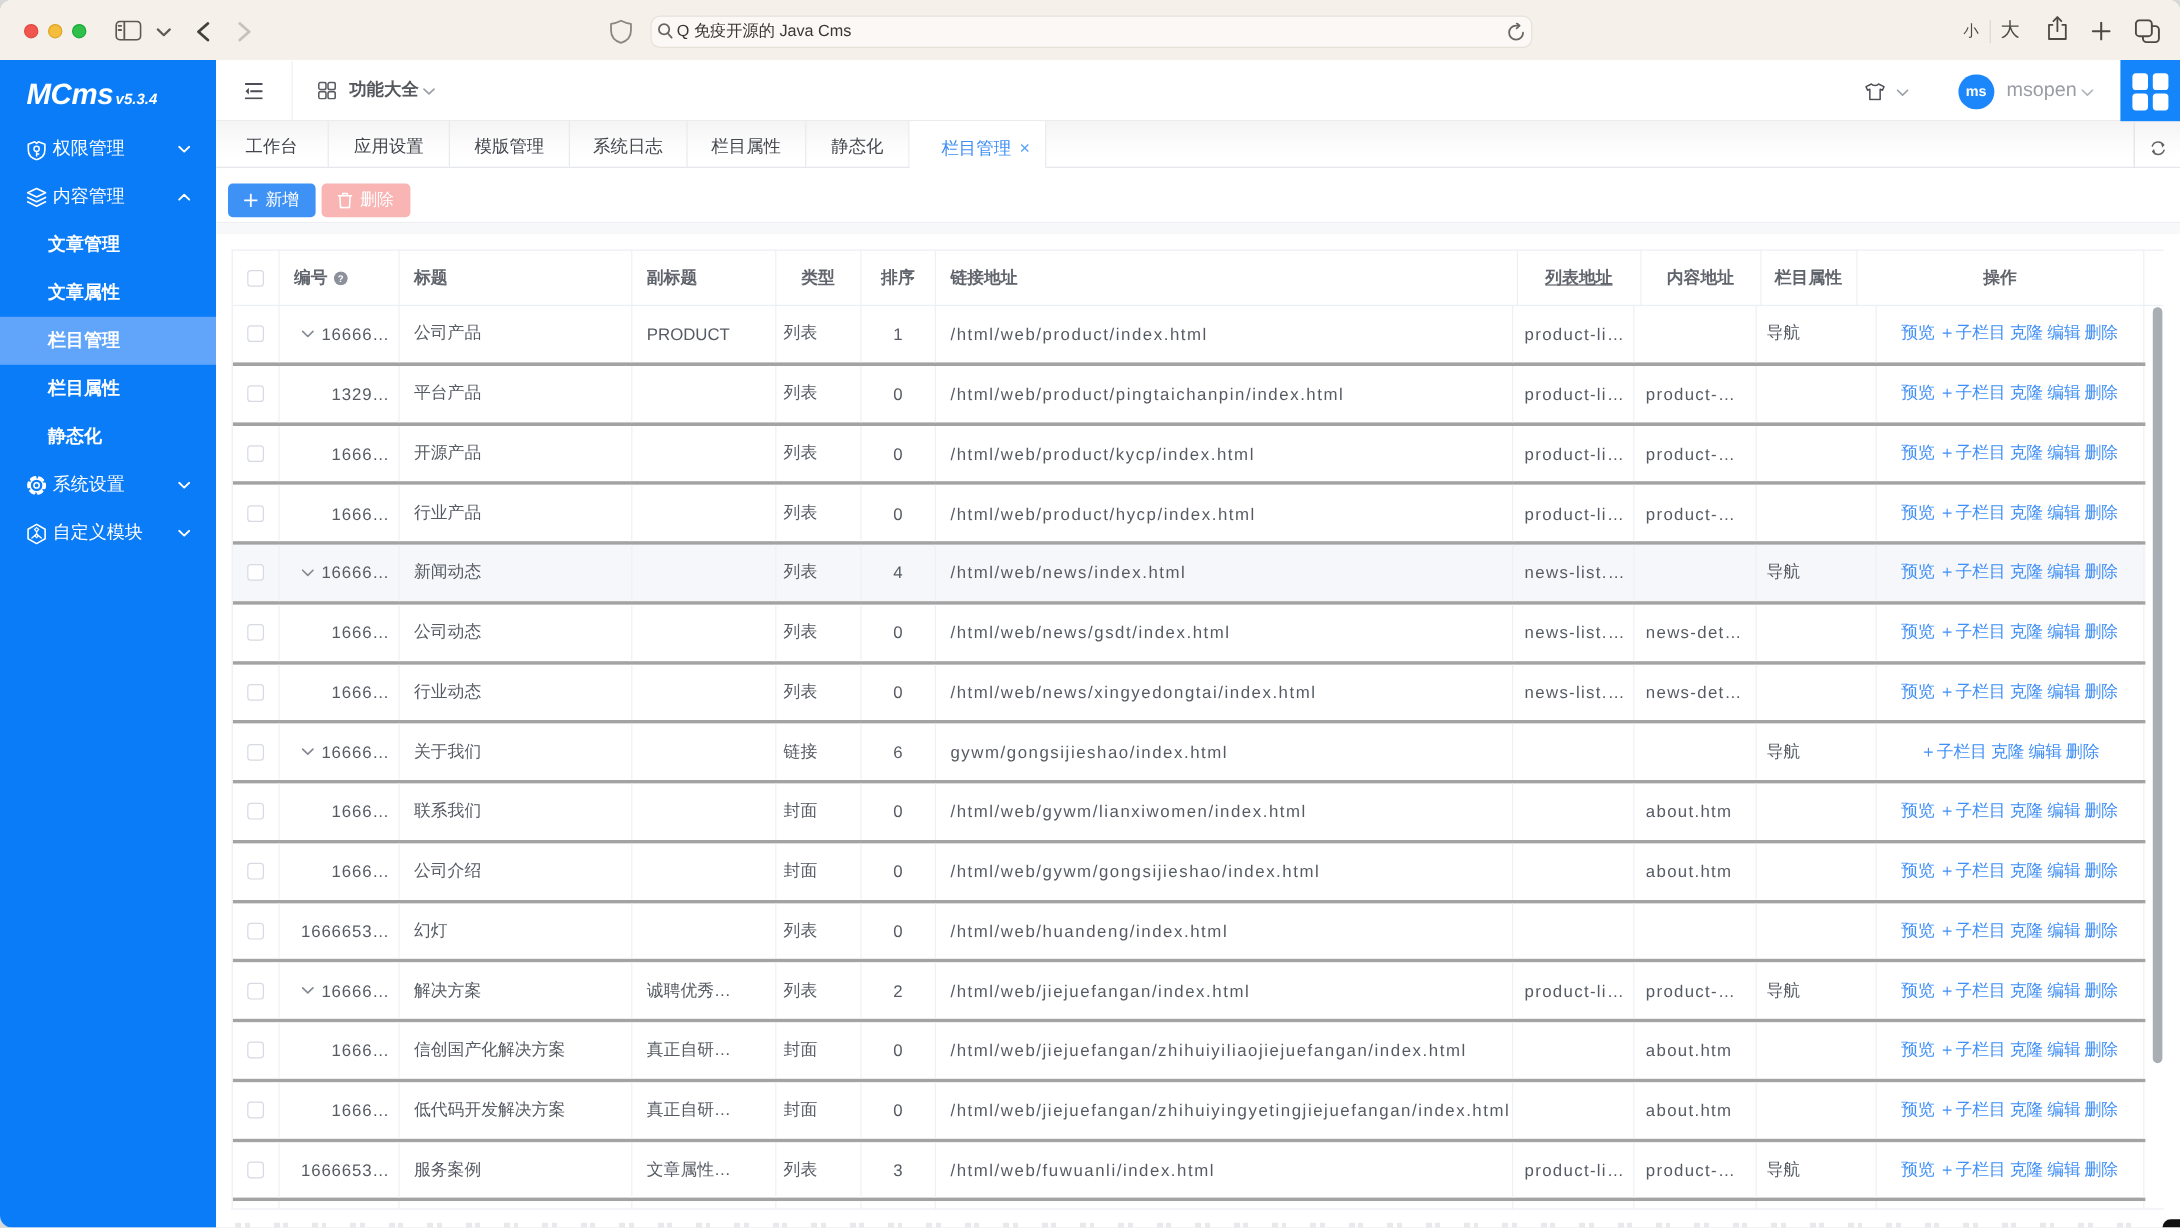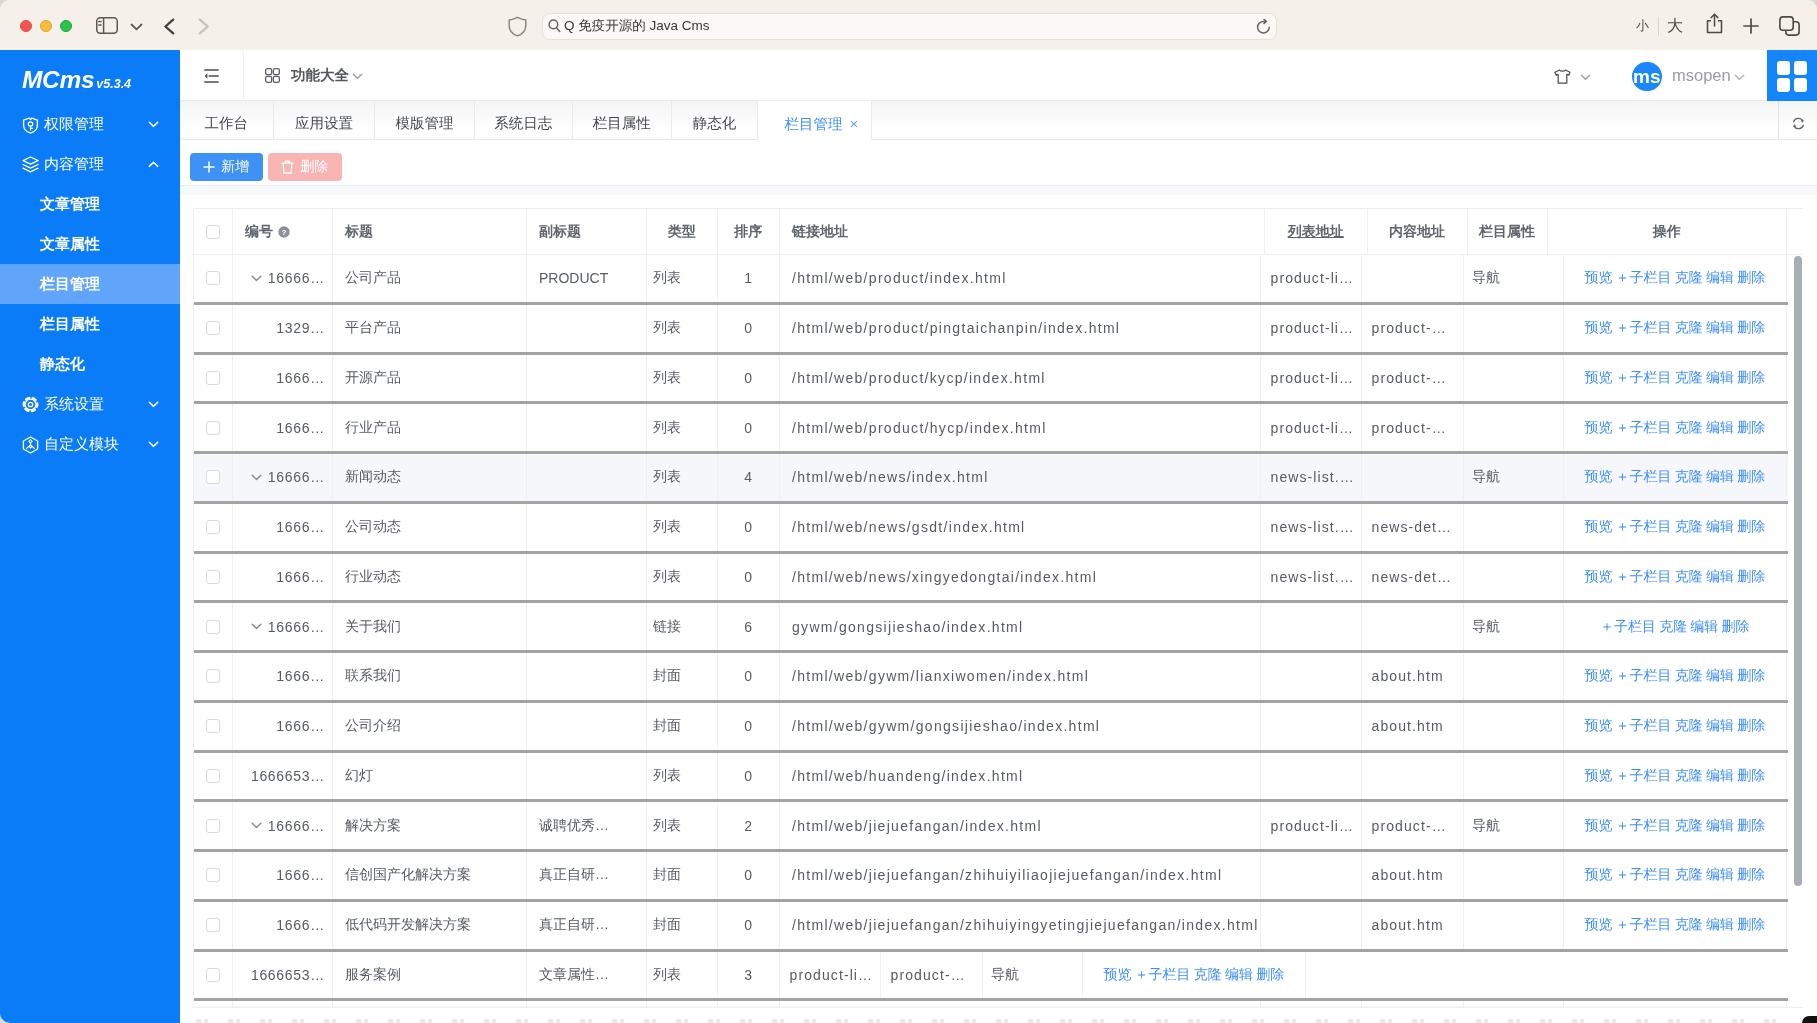--- a/index.html
+++ b/index.html
@@ -29,21 +29,21 @@
 .mi.on {background:#61a5fb;}
 
 
 #appbar {position:absolute;left:180px;top:50px;width:1637px;height:51px;background:#fff;
   border-bottom:1px solid #ebebee;}
 #appbar .vsep {position:absolute;left:63px;top:1px;width:1px;height:49px;background:#f0f0f0;}
 #fn {position:absolute;left:111px;top:0;height:51px;line-height:50px;font-size:14.5px;color:#54575c;font-weight:bold;}
 #bluesq {position:absolute;left:1767px;top:50px;width:50px;height:53px;background:#1585fb;}
 #bluesq i {position:absolute;width:13.5px;height:13.5px;background:#fff;border-radius:3px;}
 #msavatar {position:absolute;left:1632px;top:61.5px;width:29.5px;height:29.5px;border-radius:50%;
-  background:#1b87fb;color:#fff;font-size:19px;font-weight:bold;text-align:center;line-height:29.5px;}
+  background:#1b87fb;color:#fff;font-size:12px;font-weight:bold;text-align:center;line-height:29.5px;}
 #msname {position:absolute;left:1672px;top:50px;height:51px;line-height:51px;font-size:16.5px;color:#9a9da3;}
 
 
 #tabstrip {position:absolute;left:180px;top:101px;width:1637px;height:38.5px;
   background:linear-gradient(180deg,#f4f4f5 0,#fbfbfc 45%,#fff 80%);border-bottom:1px solid #e4e7ec;}
 .tab {position:absolute;top:0;height:38.5px;line-height:45px;text-align:center;font-size:14.5px;
   color:#43474d;border-right:1px solid #e7eaee;}
 .tab.act {color:#3e8ef7;border-bottom:1px solid #fff;height:39.5px;padding-left:13px;background:#fff;}
 #tabsep {position:absolute;left:1598px;top:0;width:1px;height:38.5px;background:#dfe2e7;}
 
@@ -691,20 +691,21 @@
         </div>
         <div class="td c2">
           <span class="idw">
             <span>1666653…</span>
           </span>
         </div>
         <div class="td c3">服务案例</div>
         <div class="td c4">文章属性…</div>
         <div class="td c5">列表</div>
         <div class="td c6">3</div>
+        <div class="td c7">/html/web/fuwuanli/index.html</div>
         <div class="td c8">product-li…</div>
         <div class="td c9">product-…</div>
         <div class="td c10">导航</div>
         <div class="td c11">
           <span class="lk">预览</span>
           <span class="lk">＋子栏目</span>
           <span class="lk">克隆</span>
           <span class="lk">编辑</span>
           <span class="lk">删除</span>
         </div>

